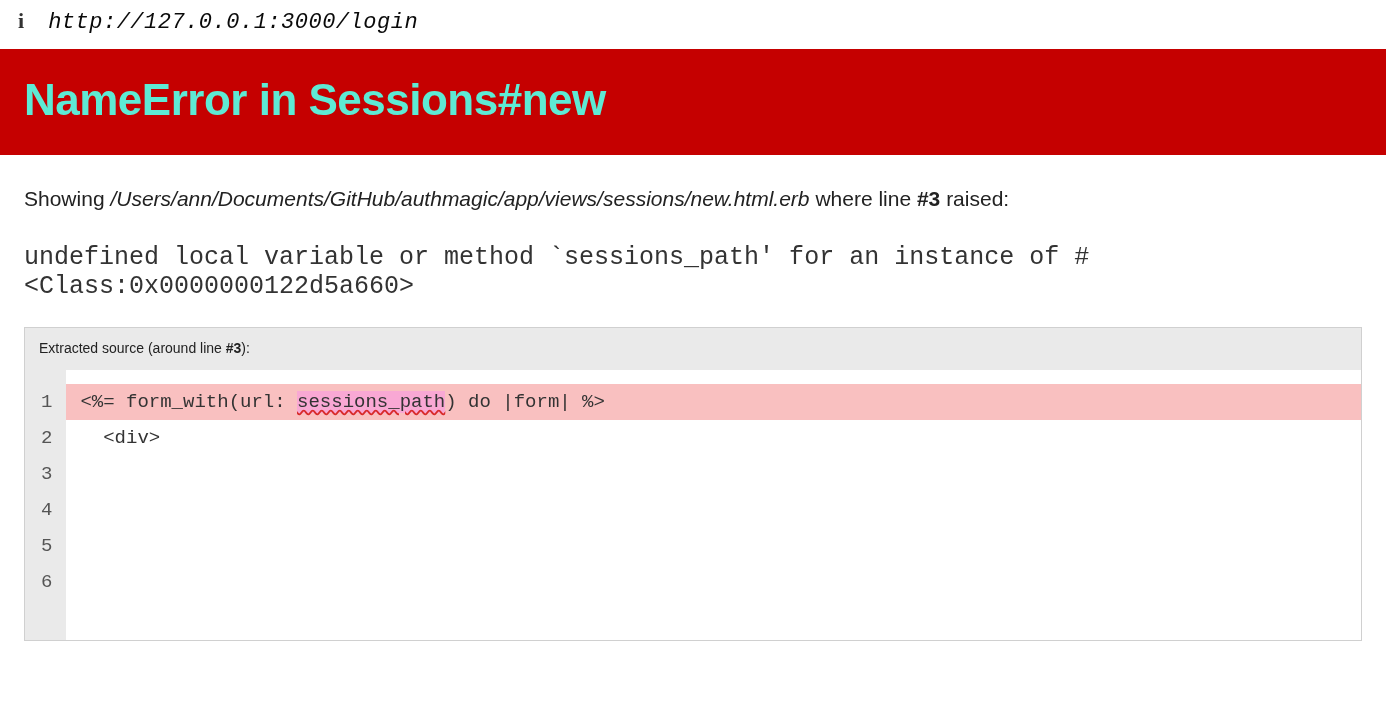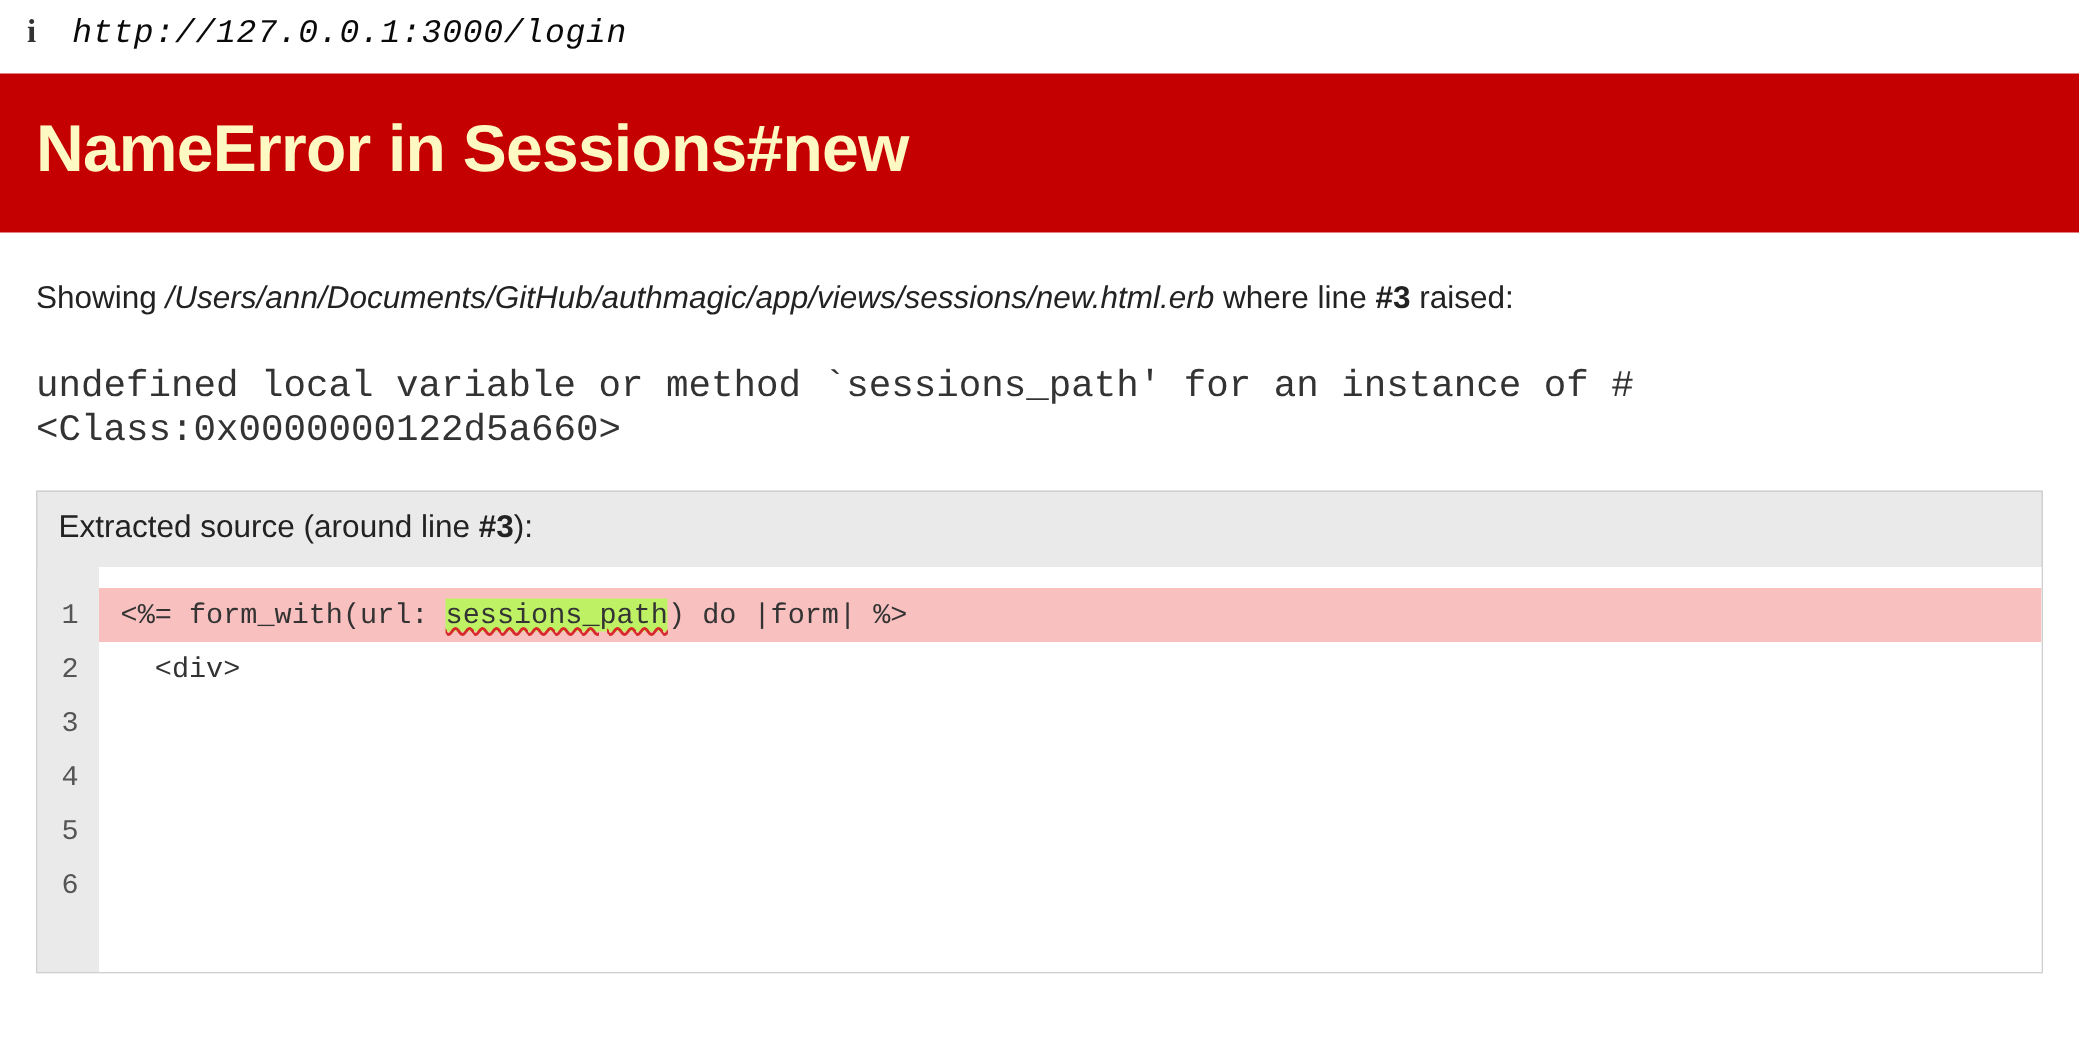--- a/index.html
+++ b/index.html
@@ -33,21 +33,21 @@
       font-size: 22px;
       color: #0a0a0a;
       letter-spacing: 0.5px;
       font-style: italic;
     }
     .error-header {
       background: #c50000;
       padding: 26px 24px 30px 24px;
     }
     .error-header h1 {
-      color: #fef9c3;
+      color: #5eead4;
       font-weight: 700;
       font-size: 44px;
       letter-spacing: -0.5px;
     }
     .content {
       padding: 28px 24px 0 24px;
     }
     .showing-line {
       font-size: 21px;
       color: #222;
@@ -67,21 +67,21 @@
       color: #333;
       margin-bottom: 26px;
       white-space: pre-wrap;
     }
     .source-panel {
       border: 1px solid #d0d0d0;
       background: #eaeaea;
     }
     .source-header {
       padding: 12px 14px 14px 14px;
-      font-size: 21px;
+      font-size: 14px;
       color: #222;
     }
     .source-header .line-no {
       font-weight: bold;
     }
     .code-table {
       display: flex;
       font-family: "SFMono-Regular", Consolas, "Liberation Mono", Menlo, monospace;
       font-size: 19px;
       line-height: 1.9;
@@ -105,21 +105,21 @@
       overflow-x: auto;
     }
     .code-line {
       padding: 0 14px;
       white-space: pre;
     }
     .code-line.highlight {
       background: #f9c0c0;
     }
     .err-token {
-      background: #bef264;
+      background: #f9a8d4;
       text-decoration-line: underline;
       text-decoration-style: wavy;
       text-decoration-color: #d82a2a;
       text-underline-offset: 3px;
     }
   </style>
 </head>
 <body>
 
 <div class="address-bar">

